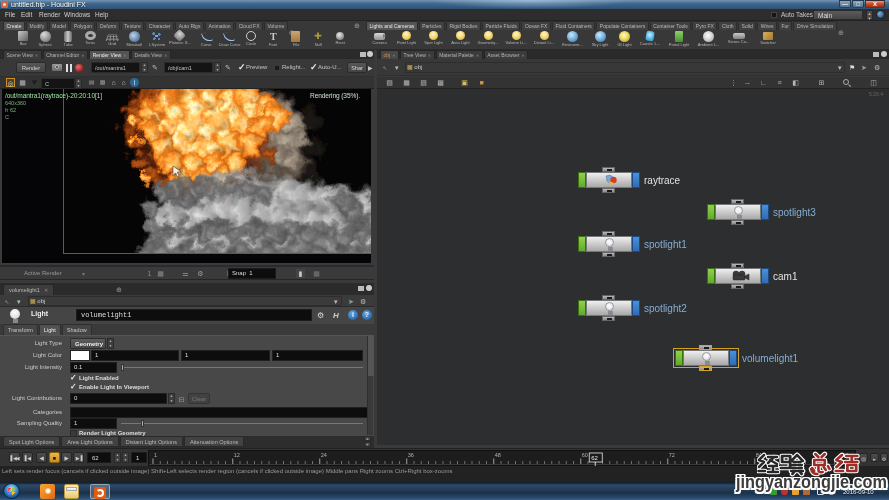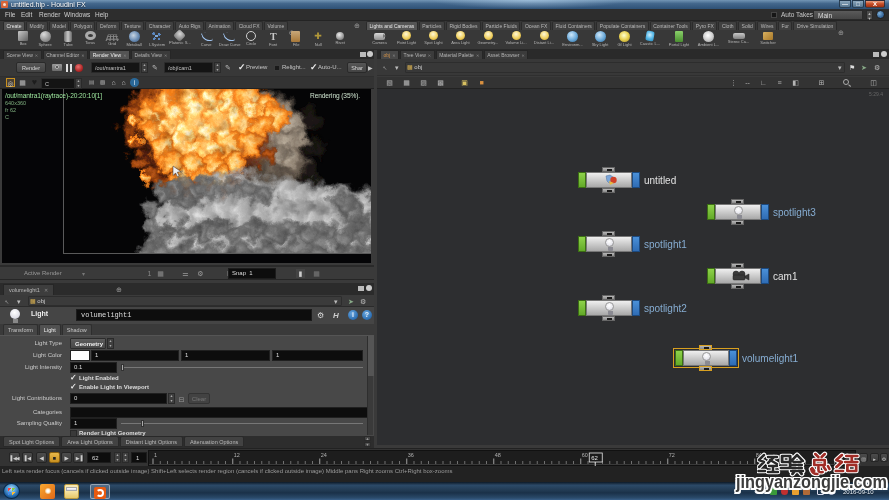--- a/index.html
+++ b/index.html
@@ -703,21 +703,21 @@
       <div class="gflag"></div>
         <div class="body"><svg width="44" height="14" viewBox="0 0 44 14">
             <g>
               <path d="M19 3 L23 2 L26 4 L26 8 Q23 12 20 8 Z" fill="#7da7d9" stroke="#4a6f9e" stroke-width=".5"></path>
               <circle cx="26.5" cy="7" r="3.2" fill="#d04028"></circle>
               <path d="M22 8 L27 10 L23 12 Z" fill="#e8b840"></path>
             </g>
           </svg></div>
         <div class="bflag"></div>
     </div>
-    <span class="nlabel" style="left:267px;top:86px;">untitled</span>
+    <span class="nlabel" style="left:267px;top:86px;">raytrace</span>
 
     <div class="node" style="left:330px;top:115px;">
       <div class="conn t">
           <i></i>
         </div>
         <div class="conn b">
           <i></i>
         </div>
       <div class="gflag"></div>
         <div class="body">

